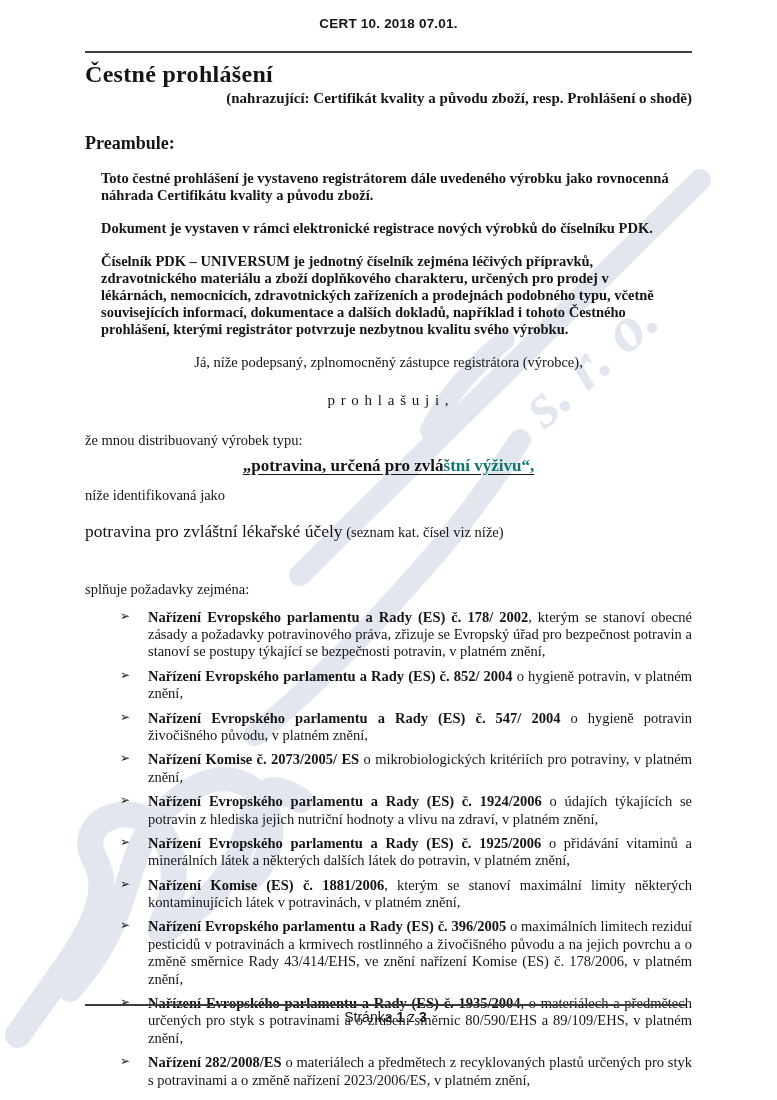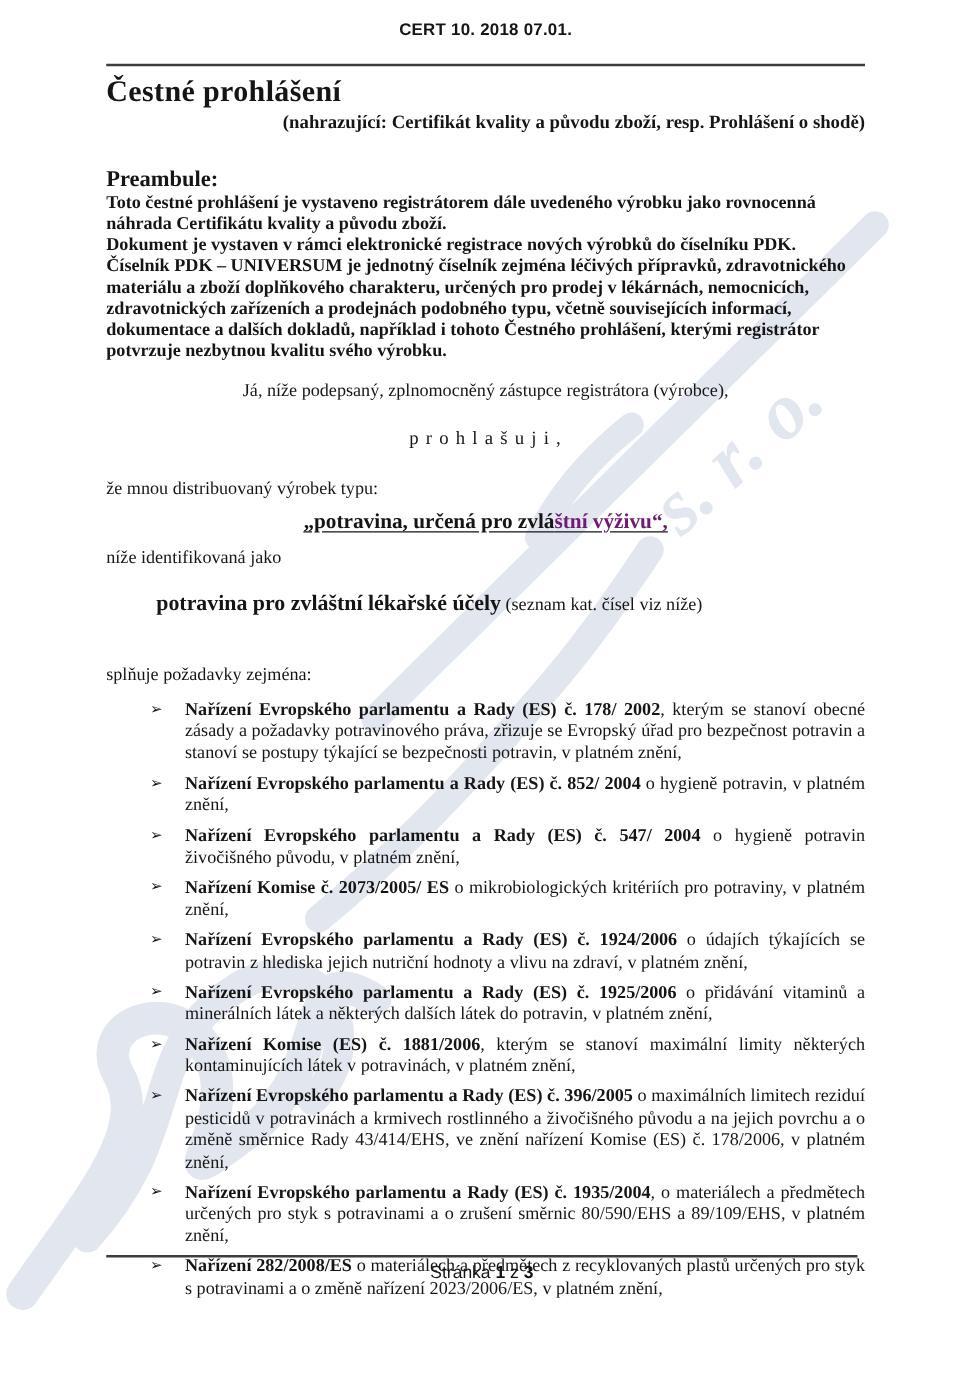--- a/index.html
+++ b/index.html
@@ -14,32 +14,32 @@
   .content{position:relative;z-index:1;padding:0 85px;}
   .doc-code{
     margin-top:16px;text-align:center;
     font-family:"Liberation Sans","DejaVu Sans",sans-serif;
     font-weight:bold;font-size:13.5px;letter-spacing:.2px;
   }
   .rule{border:none;border-top:2px solid #3c3c3c;margin:20px 0 0 0;}
   .title{margin:8px 0 0;font-size:24px;font-weight:bold;letter-spacing:.3px;}
   .subtitle{margin-top:2px;text-align:right;font-weight:bold;font-size:15px;}
   .preamble-heading{margin-top:26px;font-size:18px;font-weight:bold;}
-  .preamble p{margin:0;font-weight:bold;font-size:14.5px;line-height:1.17;}
+  .preamble p{margin:16px;font-weight:bold;font-size:14.5px;line-height:1.17;}
   .line-centered{text-align:center;font-size:14.5px;}
   .intro{margin-top:15px;}
   .verb{margin-top:21px;font-weight:normal;font-size:15px;letter-spacing:1px;}
   .plain{font-size:14.5px;}
   .product-label{margin-top:23px;}
   .product-type{margin-top:7px;text-align:center;font-size:17px;font-weight:bold;}
   .product-type .u{text-decoration:underline;text-underline-offset:3px;}
-  .product-type .light{color:#701a75;}
+  .product-type .light{color:#0f766e;}
   .identified{margin-top:11px;}
   .category{margin-top:17px;font-size:14.5px;}
-  .category .cat-bold{font-size:17.5px;font-weight:bold;margin-left:40px;}
+  .category .cat-bold{font-size:17.5px;font-weight:normal;}
   .requirements-label{margin-top:39px;}
   
   ul.regulations{list-style:none;margin:11px 0 0;padding:0 0 0 35px;}
   ul.regulations li{
     position:relative;padding-left:28px;margin-bottom:7px;
     font-size:14.5px;line-height:1.2;text-align:justify;
   }
   ul.regulations li .bullet{
     position:absolute;left:0;top:0;font-size:12px;
     font-family:"DejaVu Sans",sans-serif;

